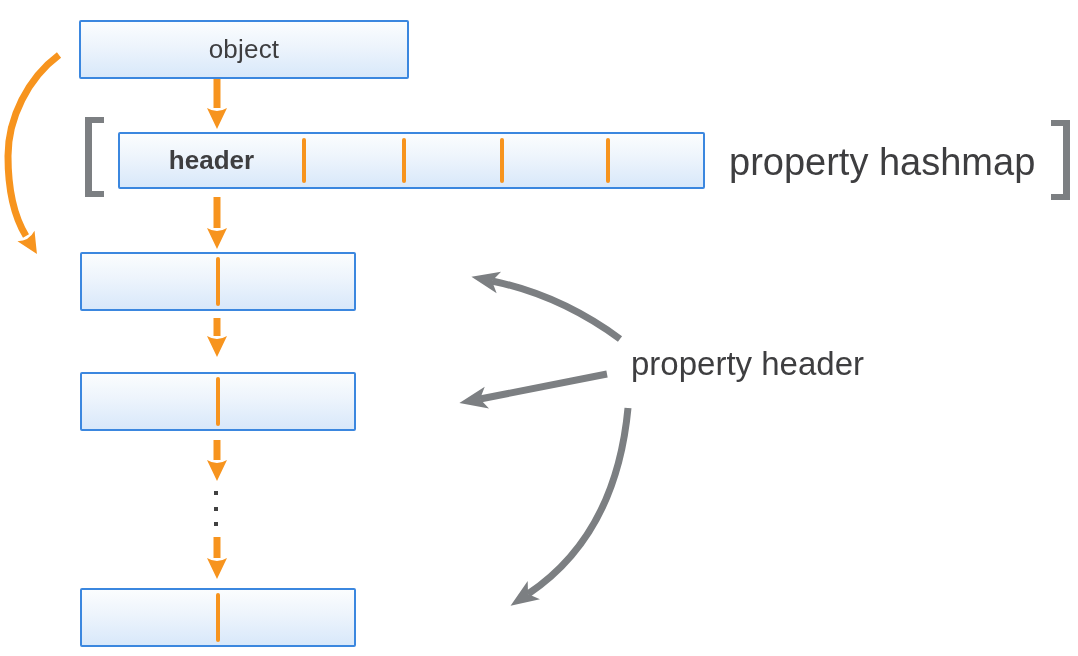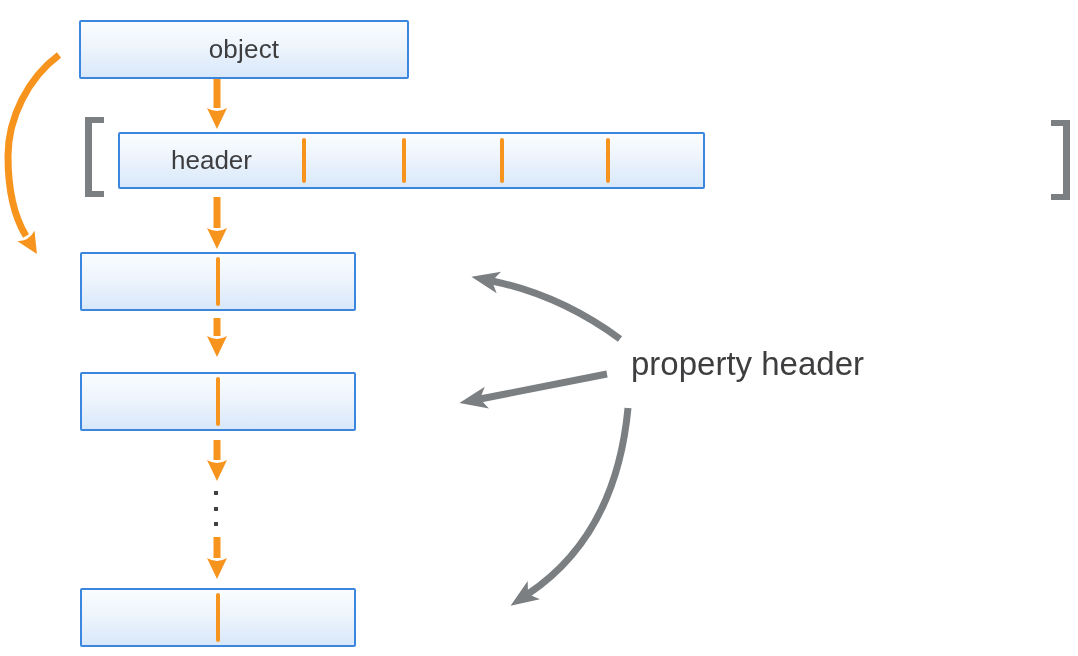--- a/index.html
+++ b/index.html
@@ -36,20 +36,21 @@
     color: #3E3E40;
     font-size: 26px;
     letter-spacing: 0.2px;
   }
   .header-cell-label {
     position: absolute;
     left: 0; top: 0; width: 183px; height: 100%;
     display: flex; align-items: center; justify-content: center;
     color: #3E3E40;
     font-size: 26px;
+    font-weight: bold;
   }
   .vdiv {
     position: absolute;
     width: 4px;
     top: 4px; bottom: 4px;
     background: #F7941E;
     border-radius: 2px;
   }
   .hm-d1 { left: 182px; }
   .hm-d2 { left: 282px; }
@@ -128,20 +129,21 @@
   <div class="node-box box-hashmap">
     <div class="header-cell-label">header</div>
     <div class="vdiv hm-d1"></div>
     <div class="vdiv hm-d2"></div>
     <div class="vdiv hm-d3"></div>
     <div class="vdiv hm-d4"></div>
   </div>
 
   <div class="bracket bracket-right"></div>
 
+  <div class="caption caption-hashmap">property hashmap</div>
 
   <div class="node-box box-pair1">
     <div class="vdiv pair-div"></div>
   </div>
 
   <div class="node-box box-pair2">
     <div class="vdiv pair-div"></div>
   </div>
 
   <div class="dot dot-1"></div>

